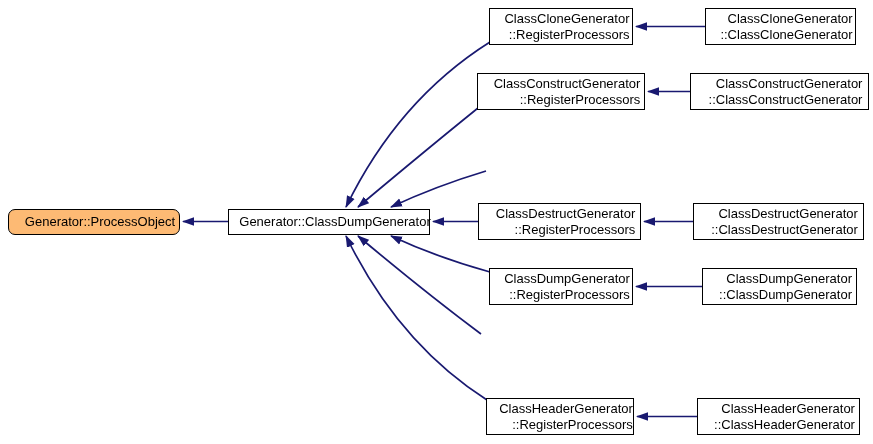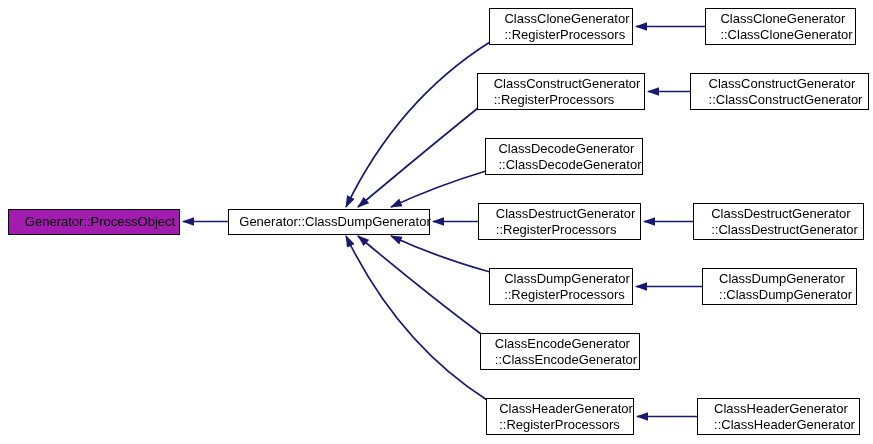--- a/index.html
+++ b/index.html
@@ -18,28 +18,28 @@
   }
   .node {
     position: absolute;
     box-sizing: border-box;
     border: 1.5px solid #000000;
     background: #ffffff;
     color: #000000;
     display: flex;
     align-items: center;
     justify-content: center;
-    text-align: left;
+    text-align: right;
     font-size: 13px;
     line-height: 16px;
     white-space: pre-line;
     cursor: pointer;
     padding-left: 12px;
   }
-  .node.hl { background: #a21caf; }
+  .node.hl { background: #fdba74; border-radius: 7px; }
 </style>
 </head>
 <body>
 
 <div class="canvas">
 
   <svg class="edges" width="873" height="444" viewBox="0 0 873 444">
     <defs>
       <marker id="ah" viewBox="0 0 12 10" refX="11" refY="5" markerWidth="12" markerHeight="10" orient="auto" markerUnits="userSpaceOnUse">
         <path d="M0,0.8 L12,5 L0,9.2 Z" fill="#191970"></path>
@@ -71,37 +71,33 @@
 
   <div class="node" style="left:705px; top:8px; width:151px; height:37px">ClassCloneGenerator
 ::ClassCloneGenerator</div>
 
   <div class="node" style="left:477px; top:73px; width:168px; height:37px">ClassConstructGenerator
 ::RegisterProcessors</div>
 
   <div class="node" style="left:690px; top:73px; width:179px; height:37px">ClassConstructGenerator
 ::ClassConstructGenerator</div>
 
-  <div class="node" style="left:485px; top:138px; width:158px; height:37px">ClassDecodeGenerator
-::ClassDecodeGenerator</div>
 
   <div class="node" style="left:478px; top:203px; width:163px; height:37px">ClassDestructGenerator
 ::RegisterProcessors</div>
 
   <div class="node" style="left:693px; top:203px; width:171px; height:37px">ClassDestructGenerator
 ::ClassDestructGenerator</div>
 
   <div class="node" style="left:489px; top:268px; width:144px; height:37px">ClassDumpGenerator
 ::RegisterProcessors</div>
 
   <div class="node" style="left:702px; top:268px; width:155px; height:37px">ClassDumpGenerator
 ::ClassDumpGenerator</div>
 
-  <div class="node" style="left:480px; top:333px; width:160px; height:37px">ClassEncodeGenerator
-::ClassEncodeGenerator</div>
 
   <div class="node" style="left:486px; top:398px; width:148px; height:37px">ClassHeaderGenerator
 ::RegisterProcessors</div>
 
   <div class="node" style="left:697px; top:398px; width:163px; height:37px">ClassHeaderGenerator
 ::ClassHeaderGenerator</div>
 
 </div>
 
 </body></html>

